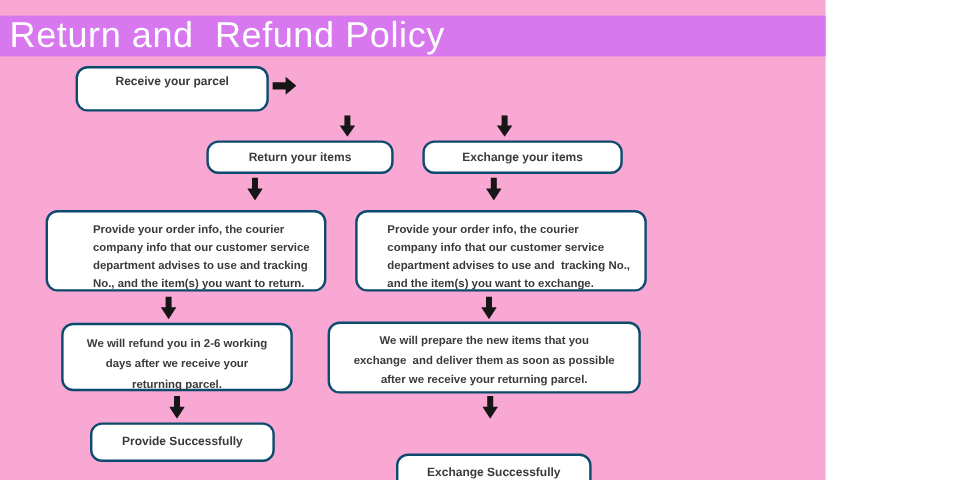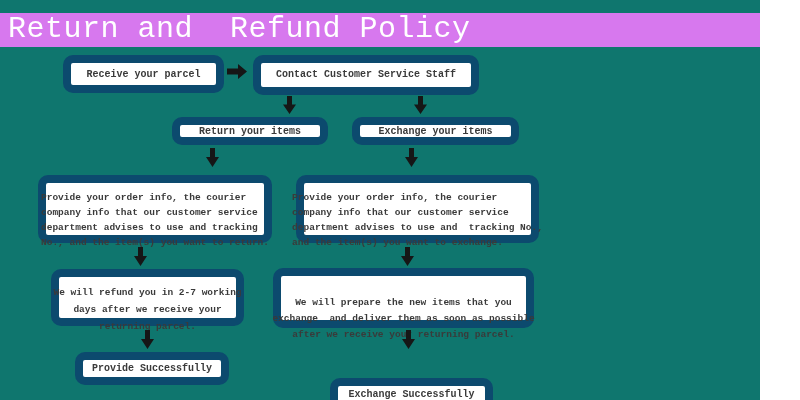--- a/index.html
+++ b/index.html
@@ -1,23 +1,23 @@
 <!DOCTYPE html>
 <html><head>
 <meta charset="utf-8">
 <style>
   * { margin: 0; padding: 0; box-sizing: border-box; }
   html, body { background: #ffffff; }
   #canvas {
     position: relative;
-    width: 760px;
+    width: 688px;
     height: 400px;
-    background: #0f766e;
+    background: #f9a8d4;
     overflow: hidden;
-    font-family: Liberation Mono, monospace;
+    font-family: Liberation Sans, sans-serif;
   }
   
   .header-bar {
     position: absolute;
     left: 0; top: 13px;
     width: 800px; height: 34px;
     background: #d778ee;
   }
   .header-title {
     position: absolute;
@@ -27,52 +27,52 @@
     font-size: 30px;
     letter-spacing: 0.5px;
     color: #ffffff;
     font-weight: 400;
     white-space: pre;
   }
   
   .fbox {
     position: absolute;
     background: #ffffff;
-    border: 8px solid #0c4a6e;
+    border: 2px solid #0c4a6e;
     border-radius: 10px;
     color: #3a3a3a;
     font-weight: bold;
     font-size: 10px;
     display: flex;
     justify-content: center;
     white-space: pre;
   }
   .fbox.center-v { align-items: center; }
   .fbox.top-v { align-items: flex-start; padding-top: 6px; }
   .fbox.para {
     font-size: 9.5px;
     line-height: 15px;
-    justify-content: center;
+    justify-content: flex-end;
     align-items: flex-start;
     padding: 7px 12px;
     text-align: left;
   }
   .fbox.para-center {
     font-size: 9.5px;
     align-items: flex-start;
     text-align: center;
   }
   #box-receive        { left: 63px;  top: 55px;  width: 161px; height: 38px; }
   #box-contact        { left: 253px; top: 55px;  width: 226px; height: 40px; }
   #box-return-items   { left: 172px; top: 117px; width: 156px; height: 28px; }
   #box-exchange-items { left: 352px; top: 117px; width: 167px; height: 28px; }
   #box-return-info    { left: 38px;  top: 175px; width: 234px; height: 68px; }
   #box-exchange-info  { left: 296px; top: 175px; width: 243px; height: 68px; }
   #box-refund         { left: 51px;  top: 269px; width: 193px; height: 57px; line-height: 17px; padding-top: 7px; }
-  #box-prepare        { left: 273px; top: 268px; width: 261px; height: 60px; line-height: 16px; padding-top: 19px; }
+  #box-prepare        { left: 273px; top: 268px; width: 261px; height: 60px; line-height: 16px; padding-top: 7px; }
   #box-return-ok      { left: 75px;  top: 352px; width: 154px; height: 33px; }
   #box-exchange-ok    { left: 330px; top: 352px; width: 163px; height: 33px; margin-top: 26px; }
   
   .arrow { position: absolute; }
   .arrow path { fill: #161616; }
   #arrow-1 { left: 227px; top: 64px; }
   #arrow-2 { left: 283px; top: 96px; }
   #arrow-3 { left: 414px; top: 96px; }
   #arrow-4 { left: 206px; top: 148px; }
   #arrow-5 { left: 405px; top: 148px; }
@@ -91,23 +91,20 @@
   </div>
 
   <div class="fbox top-v" id="box-receive">
     <span>Receive your parcel</span>
   </div>
 
   <svg class="arrow" id="arrow-1" width="20" height="15" viewBox="0 0 20 15">
     <path d="M0 4.5 h11 V0 l9 7.5 -9 7.5 v-4.5 H0 z"></path>
   </svg>
 
-  <div class="fbox top-v" id="box-contact">
-    <span>Contact Customer Service Staff</span>
-  </div>
 
   <svg class="arrow" id="arrow-2" width="13" height="18" viewBox="0 0 13 18">
     <path d="M4 0 h5 v8.5 h4 L6.5 18 0 8.5 h4 z"></path>
   </svg>
   <svg class="arrow" id="arrow-3" width="13" height="18" viewBox="0 0 13 18">
     <path d="M4 0 h5 v8.5 h4 L6.5 18 0 8.5 h4 z"></path>
   </svg>
 
   <div class="fbox center-v" id="box-exchange-items">
     <span>Exchange your items</span>
@@ -137,21 +134,21 @@
   </div>
 
   <svg class="arrow" id="arrow-6" width="13" height="19" viewBox="0 0 13 19">
     <path d="M4 0 h5 v9 h4 L6.5 19 0 9 h4 z"></path>
   </svg>
   <svg class="arrow" id="arrow-7" width="13" height="19" viewBox="0 0 13 19">
     <path d="M4 0 h5 v9 h4 L6.5 19 0 9 h4 z"></path>
   </svg>
 
   <div class="fbox para-center" id="box-refund">
-    <span>We will refund you in 2-7 working
+    <span>We will refund you in 2-6 working
 days after we receive your
 returning parcel.</span>
   </div>
   <div class="fbox para-center" id="box-prepare">
     <span>We will prepare the new items that you
 exchange  and deliver them as soon as possible
 after we receive your returning parcel.</span>
   </div>
 
   <svg class="arrow" id="arrow-8" width="13" height="19" viewBox="0 0 13 19">

